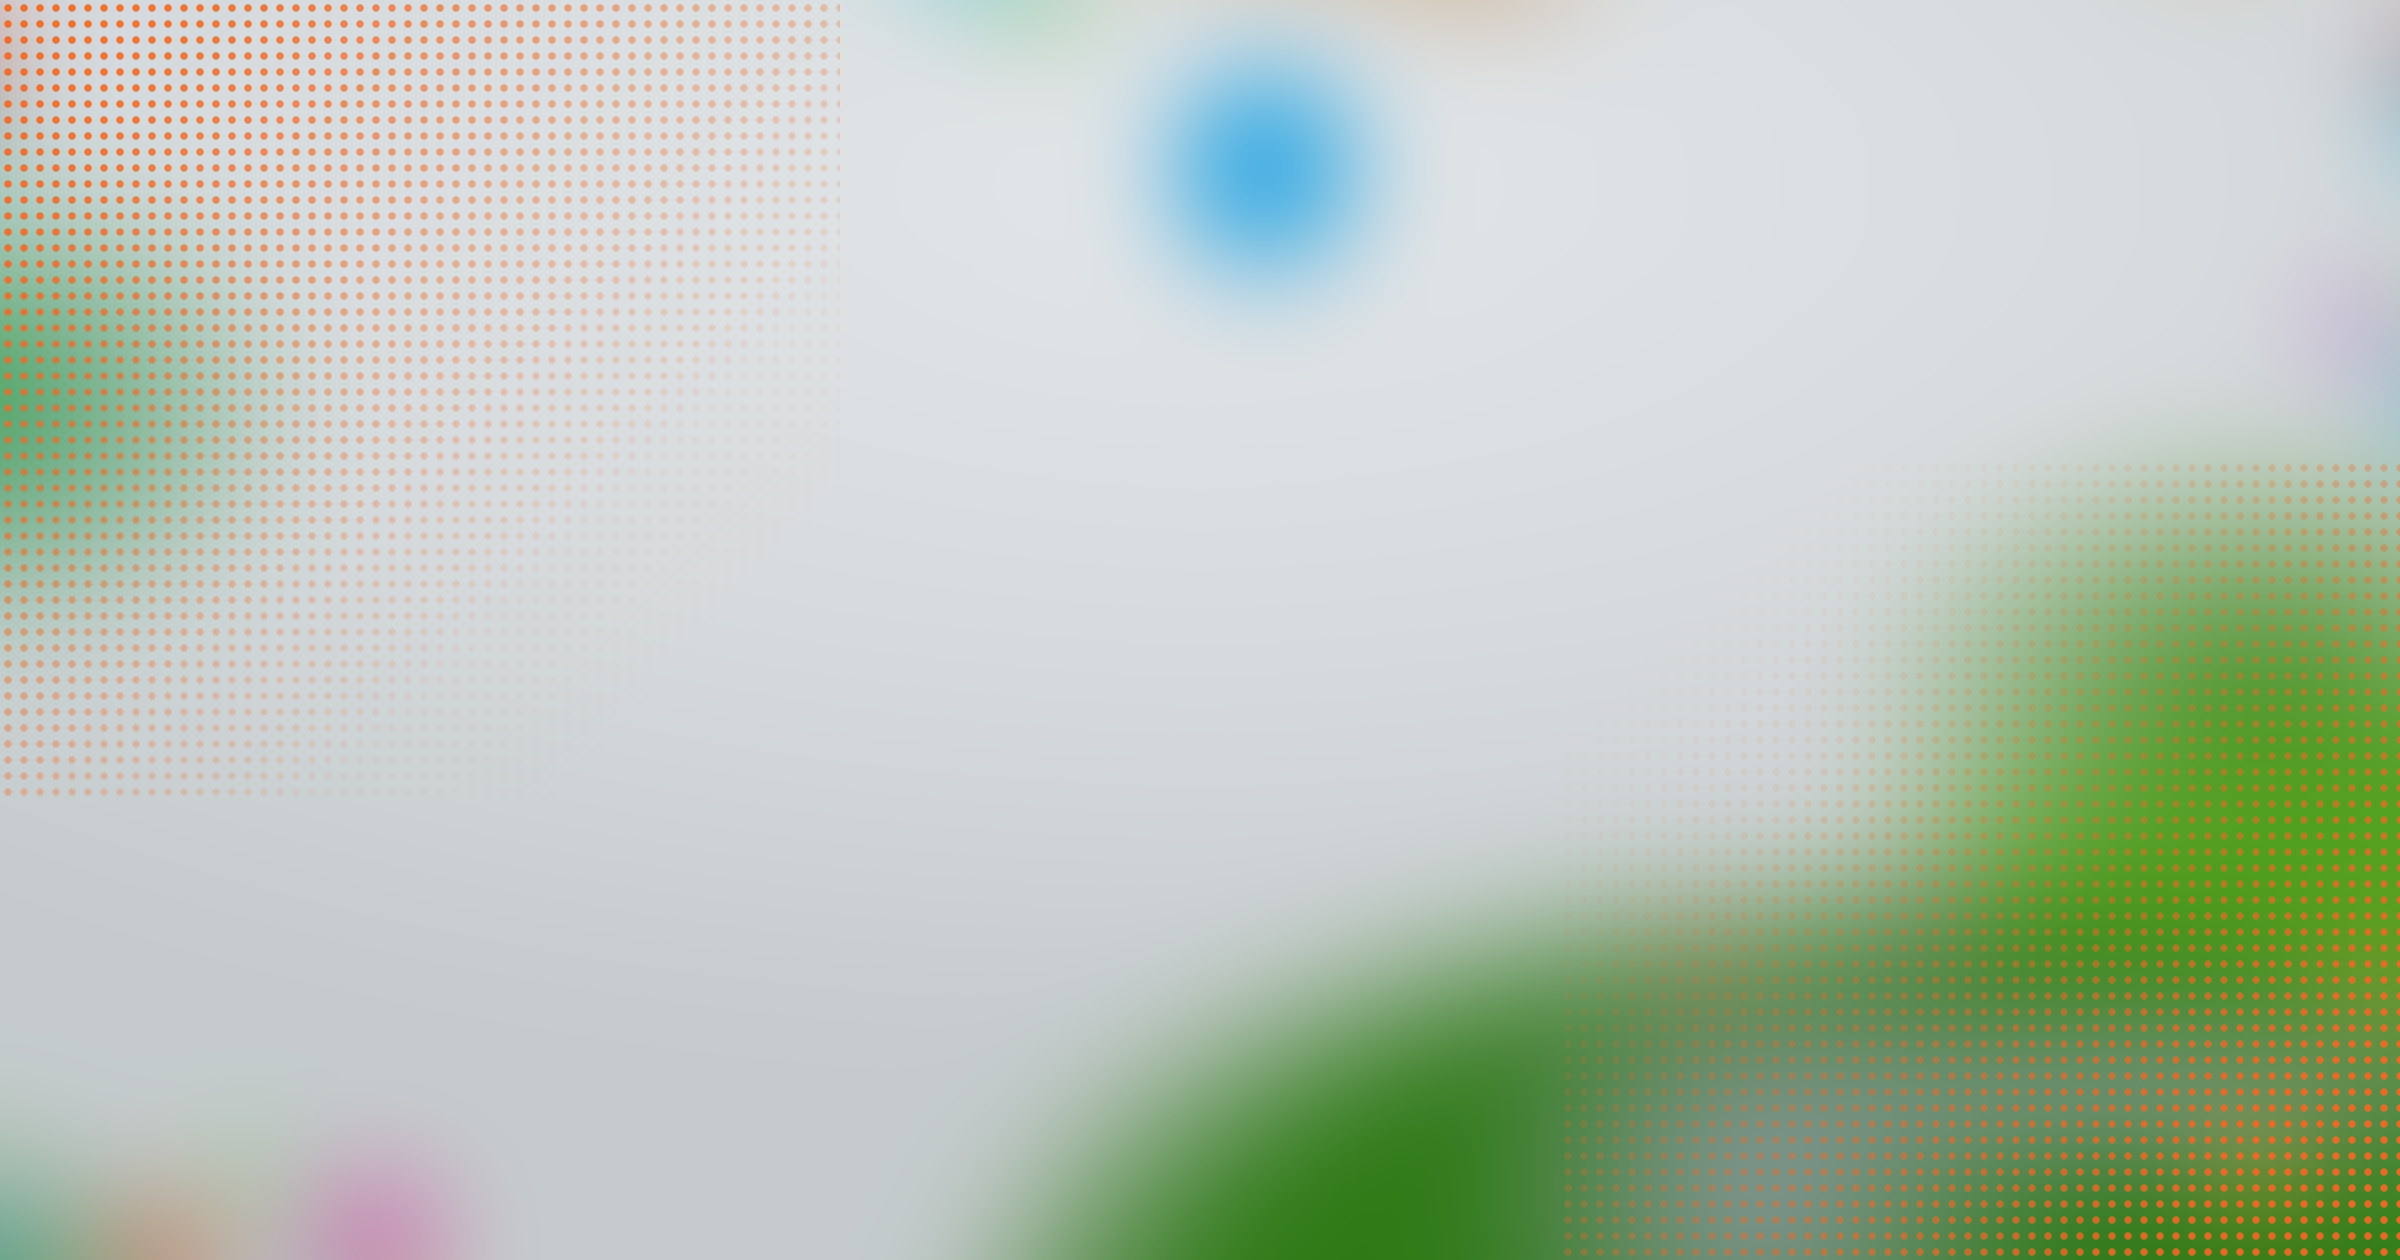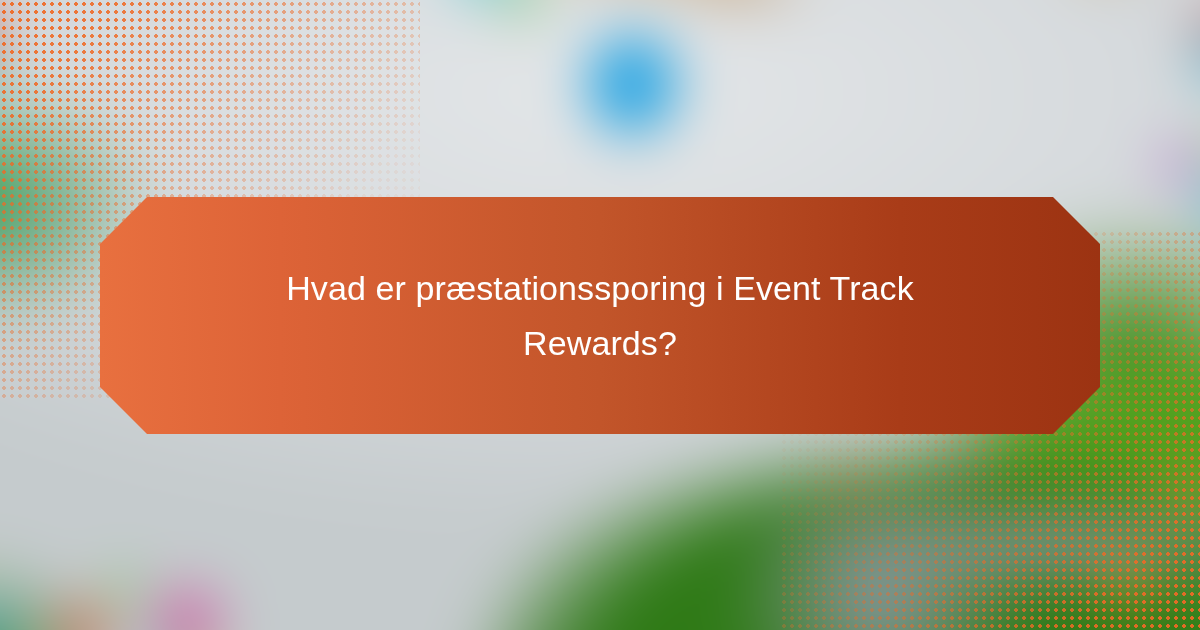--- a/index.html
+++ b/index.html
@@ -167,17 +167,14 @@
   <div class="bg-layer">
     <div class="bg-base" style="position:absolute;inset:0;"></div>
     <div class="bg-land"></div>
     <div class="bg-river"></div>
     <div class="bg-markers"></div>
   </div>
 
   <div class="dots dots-tl"></div>
   <div class="dots dots-br"></div>
 
-  <div id="banner">
-    <h1 id="banner-title">Hvad er præstationssporing i Event Track Rewards?</h1>
-  </div>
 
 </div>
 
 </body></html>

